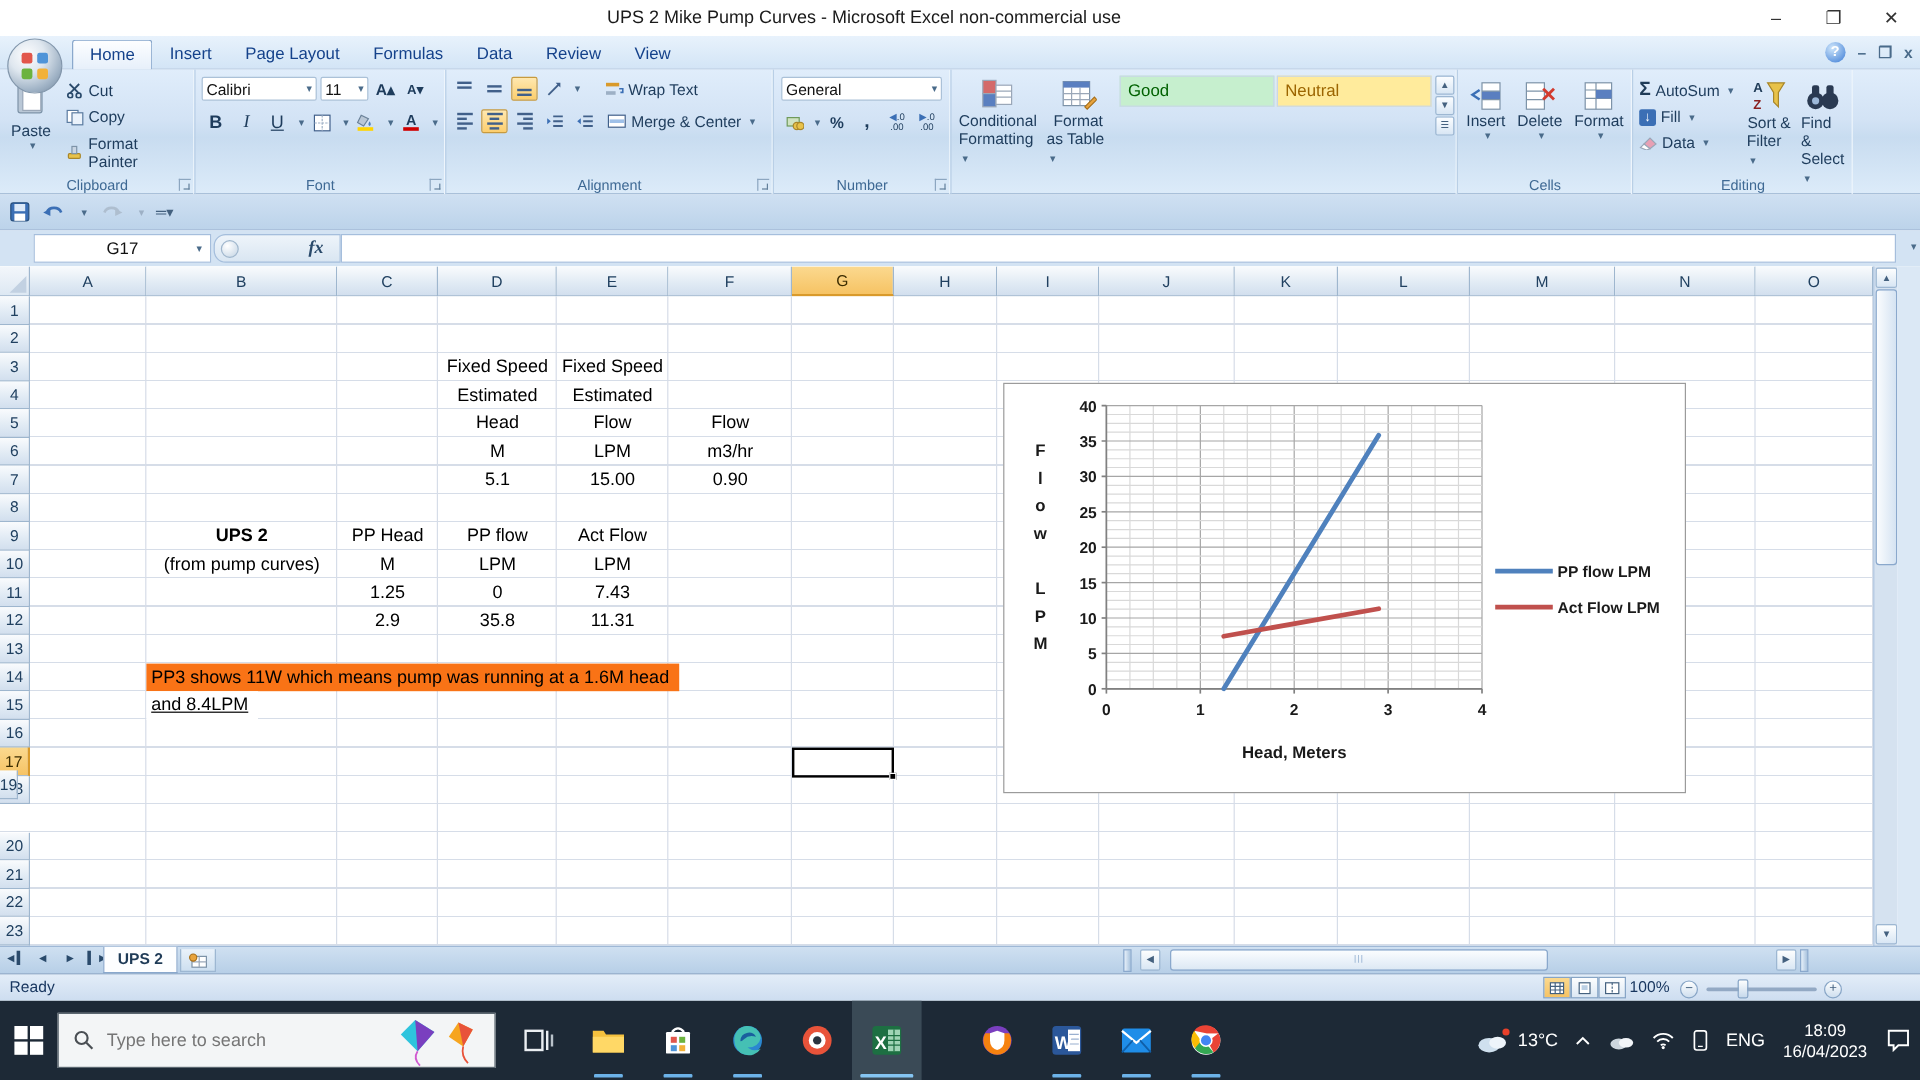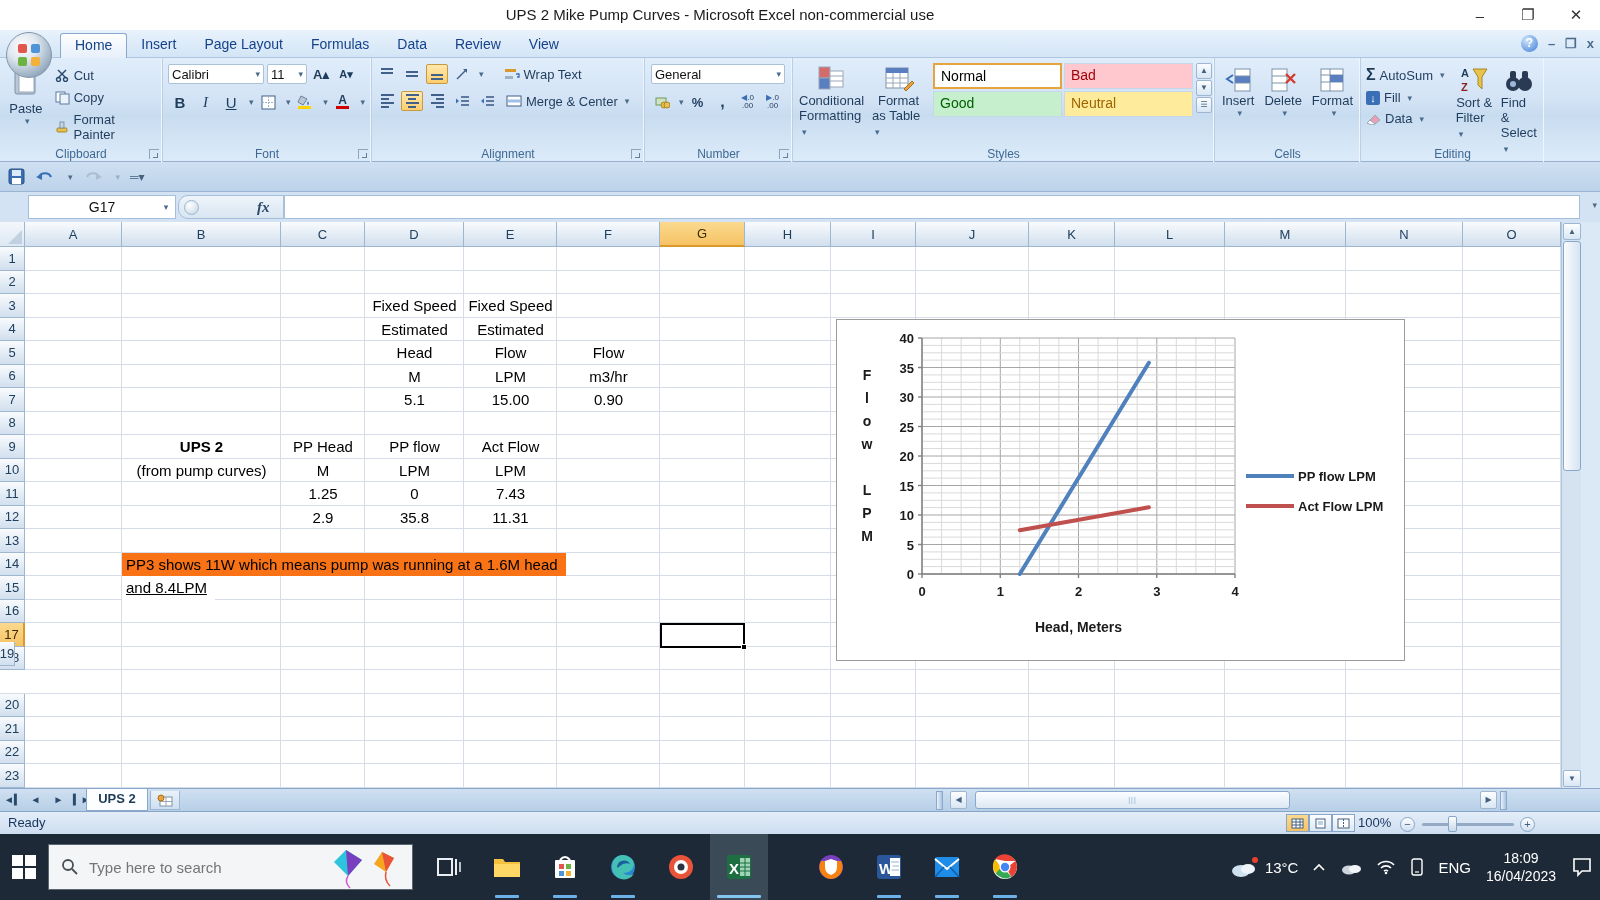--- a/index.html
+++ b/index.html
@@ -403,36 +403,31 @@
             <line x1="2" y1="13" x2="24" y2="13" stroke="#9aa7b8"></line>
               <line x1="2" y1="18" x2="24" y2="18" stroke="#9aa7b8"></line>
             <path d="M20 24 L28 16 L30 18 L22 26 Z" fill="#e8a33d" stroke="#a8701a"></path>
           </svg>
           <span>Format</span>
           <span><span>as Table</span> <span class="caret">▾</span></span>
         </div>
         <div class="stylegal">
           <div class="stylecol">
             <div class="stylerow">
-              <div class="stylecell sel" style="background: rgb(255, 255, 255); color: rgb(0, 0, 0);">Normal</div>
-              <div class="stylecell" style="background: rgb(255, 199, 206); color: rgb(156, 0, 6);">Bad</div>
-            </div>
-            <div class="stylerow">
               <div class="stylecell" style="background: rgb(198, 239, 206); color: rgb(0, 97, 0);">Good</div>
               <div class="stylecell" style="background: rgb(255, 235, 156); color: rgb(156, 101, 0);">Neutral</div>
             </div>
           </div>
           <div class="galscroll">
             <div class="galbtn">▲</div>
             <div class="galbtn">▼</div>
             <div class="galbtn">☰</div>
           </div>
         </div>
       </div>
-      <div class="rg-label">Styles</div>
     </div>
 
     <div class="rgroup" style="width:146px">
       <div class="rrow" style="justify-content:space-around;padding:4px 2px">
         <div class="bigbtn">
           <svg width="28" height="26" viewBox="0 0 28 26">
             <path d="M9 8 L3 12 L9 16" fill="none" stroke="#3b6fb5" stroke-width="2"></path>
             <rect x="11" y="2" width="15" height="22" fill="#fff" stroke="#7d93a8"></rect>
             <rect x="11" y="9" width="15" height="7" fill="#5a7fc0"></rect>
             <line x1="11" y1="9" x2="26" y2="9" stroke="#7d93a8"></line>

